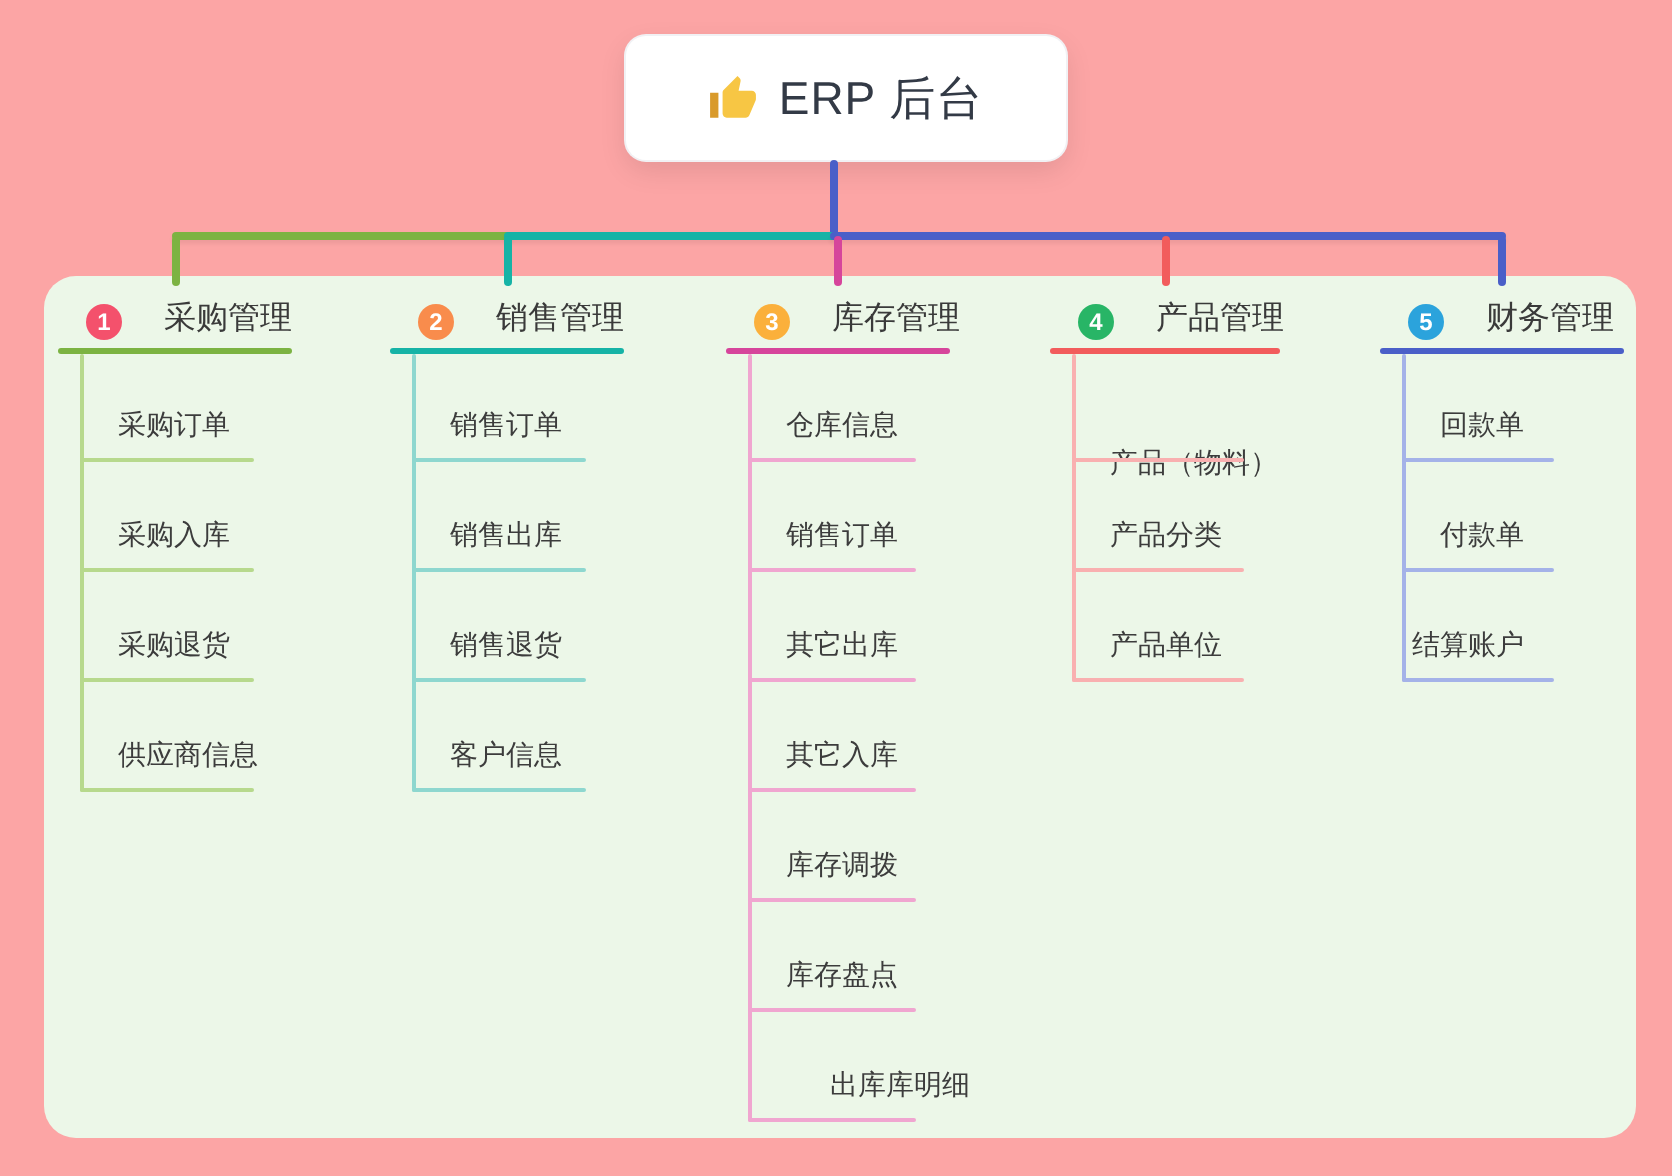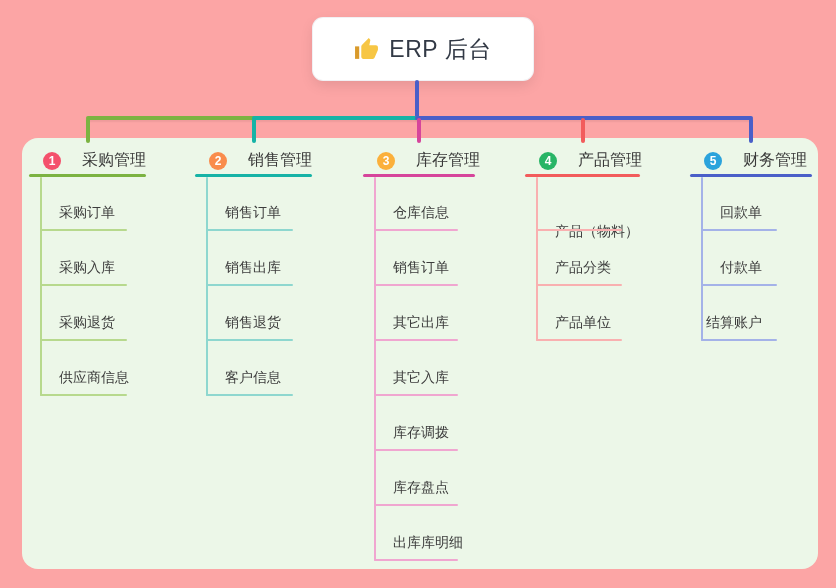--- a/index.html
+++ b/index.html
@@ -103,21 +103,21 @@
         <div class="item-label" style="left: 393px; top: 257px;">销售订单</div>
         <div class="item-underline" style="left: 374px; top: 284px; width: 84px; background: rgb(240, 166, 208);"></div>
         <div class="item-label" style="left: 393px; top: 312px;">其它出库</div>
         <div class="item-underline" style="left: 374px; top: 339px; width: 84px; background: rgb(240, 166, 208);"></div>
         <div class="item-label" style="left: 393px; top: 367px;">其它入库</div>
         <div class="item-underline" style="left: 374px; top: 394px; width: 84px; background: rgb(240, 166, 208);"></div>
         <div class="item-label" style="left: 393px; top: 422px;">库存调拨</div>
         <div class="item-underline" style="left: 374px; top: 449px; width: 84px; background: rgb(240, 166, 208);"></div>
         <div class="item-label" style="left: 393px; top: 477px;">库存盘点</div>
         <div class="item-underline" style="left: 374px; top: 504px; width: 84px; background: rgb(240, 166, 208);"></div>
-        <div class="item-label" style="left: 393px; top: 532px;">出库库明细</div>
+        <div class="item-label" style="left: 415px; top: 532px;">出库库明细</div>
         <div class="item-underline" style="left: 374px; top: 559px; width: 84px; background: rgb(240, 166, 208);"></div>
       </div>
       <div class="branch">
         <div class="badge" style="left: 539px; top: 152px; background: rgb(40, 181, 102);">4</div>
         <div class="btitle" style="left: 562px; top: 149px;">产品管理</div>
         <div class="t-underline" style="left: 525px; top: 174px; width: 115px; background: rgb(242, 92, 92);"></div>
         <div class="sub-vline" style="left: 536px; top: 177px; height: 164px; background: rgb(249, 176, 176);"></div>
         <div class="item-label" style="left: 555px; top: 202px; margin-top: 19px;">产品（物料）</div>
         <div class="item-underline" style="left: 536px; top: 229px; width: 86px; background: rgb(249, 176, 176);"></div>
         <div class="item-label" style="left: 555px; top: 257px;">产品分类</div>

